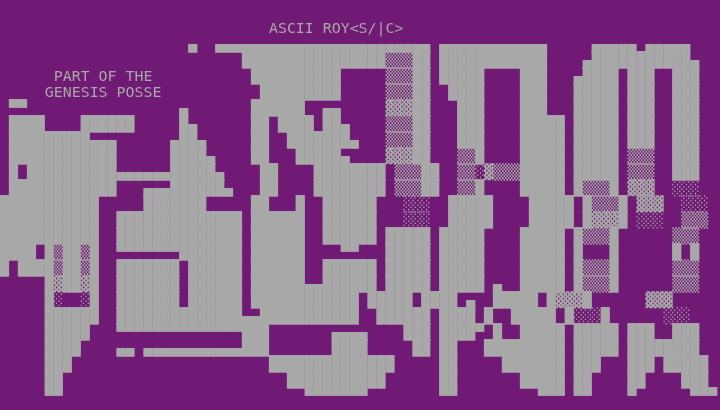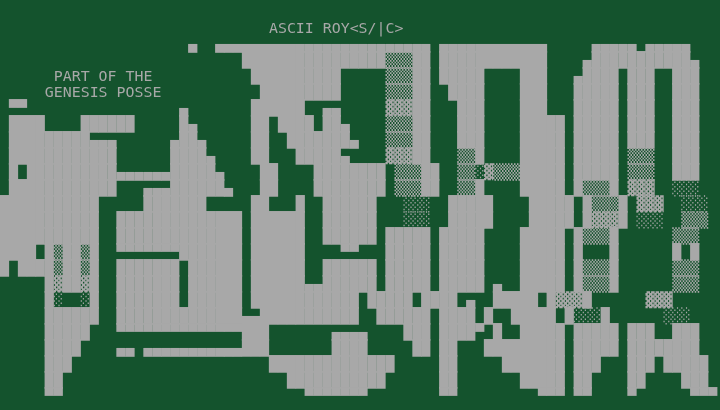--- a/index.html
+++ b/index.html
@@ -1,17 +1,17 @@
 <!DOCTYPE html>
 <html><head>
 <meta charset="utf-8">
 <style>
   html,body{margin:0;padding:0;background:#000;}
   body{width:720px;height:410px;overflow:hidden;position:relative;}
-  .screen{position:absolute;left:0;top:0;width:720px;height:410px;background:#14532d;}
+  .screen{position:absolute;left:0;top:0;width:720px;height:410px;background:#701a75;}
   pre.ansi{
     margin:0;
     position:absolute;
     left:0;
     top:4px;
     font-family:"DejaVu Sans Mono",monospace;
     font-size:14.9px;
     line-height:16px;
     letter-spacing:0;
     color:#a8a8a8;

